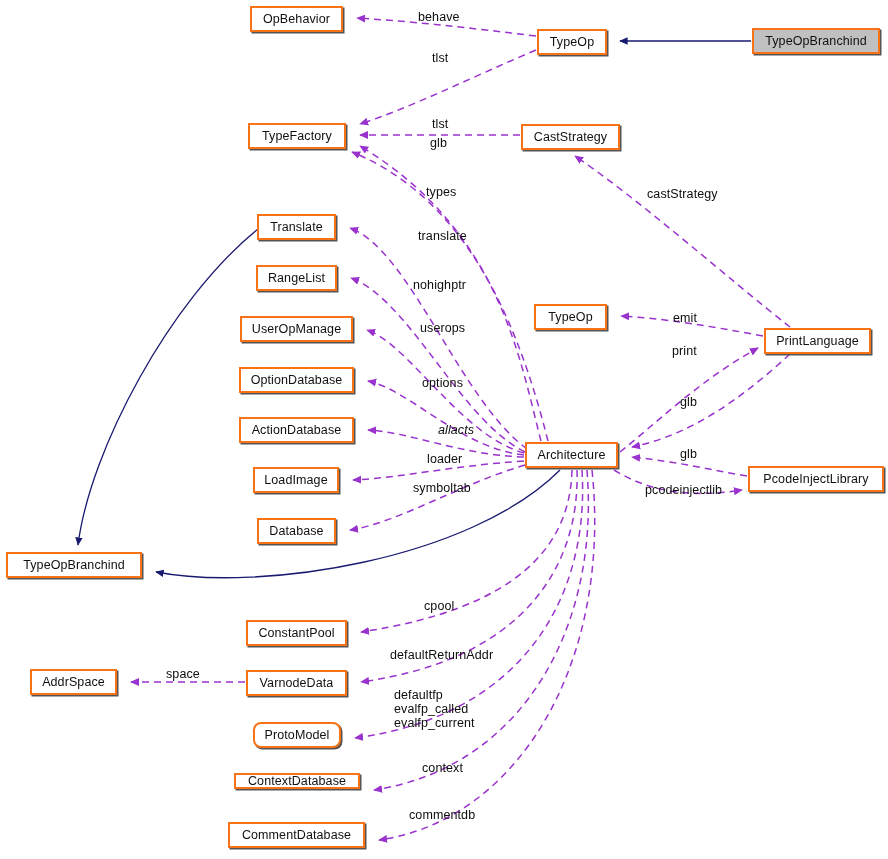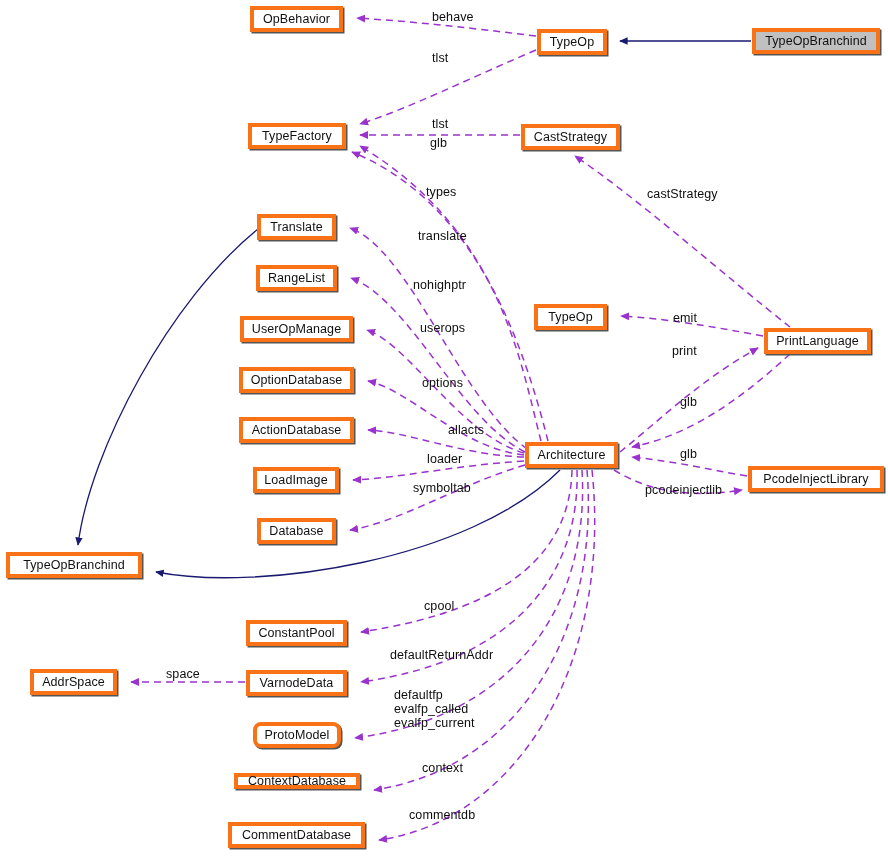--- a/index.html
+++ b/index.html
@@ -18,21 +18,21 @@
   }
   #edges {
     position: absolute;
     left: 0; top: 0;
     width: 888px;
     height: 859px;
   }
   .node {
     position: absolute;
     box-sizing: border-box;
-    border: 4px solid #f97316;
+    border: 2px solid #f97316;
     background: #ffffff;
     color: #101010;
     font-size: 12.5px;
     line-height: 1;
     display: flex;
     align-items: center;
     justify-content: center;
     white-space: nowrap;
     box-shadow: 1.5px 1.5px 0 0 #555555;
     letter-spacing: 0.1px;
@@ -167,34 +167,34 @@
         <span>ProtoModel</span>
       </div>
       <div class="node" style="left: 234px; top: 773px; width: 126px; height: 16px; text-align: right;">
         <span>ContextDatabase</span>
       </div>
       <div class="node" style="left: 228px; top: 822px; width: 137px; height: 26px;">
         <span>CommentDatabase</span>
       </div>
     </div>
   <div id="labels-layer">
-      <div class="edge-label" style="left: 432px; top: 11px;">behave</div>
+      <div class="edge-label" style="left: 418px; top: 11px;">behave</div>
       <div class="edge-label" style="left: 432px; top: 52px;">tlst</div>
       <div class="edge-label" style="left: 432px; top: 118px;">tlst</div>
       <div class="edge-label" style="left: 430px; top: 137px;">glb</div>
       <div class="edge-label" style="left: 647px; top: 188px;">castStrategy</div>
       <div class="edge-label" style="left: 426px; top: 186px;">types</div>
       <div class="edge-label" style="left: 418px; top: 230px;">translate</div>
       <div class="edge-label" style="left: 413px; top: 279px;">nohighptr</div>
       <div class="edge-label" style="left: 420px; top: 322px;">userops</div>
       <div class="edge-label" style="left: 673px; top: 312px;">emit</div>
       <div class="edge-label" style="left: 672px; top: 345px;">print</div>
       <div class="edge-label" style="left: 422px; top: 377px;">options</div>
       <div class="edge-label" style="left: 680px; top: 396px;">glb</div>
-      <div class="edge-label" style="left: 448px; top: 424px;">allacts</div>
+      <div class="edge-label" style="left: 438px; top: 424px; font-style: italic;">allacts</div>
       <div class="edge-label" style="left: 427px; top: 453px;">loader</div>
       <div class="edge-label" style="left: 680px; top: 448px;">glb</div>
       <div class="edge-label" style="left: 413px; top: 482px;">symboltab</div>
       <div class="edge-label" style="left: 645px; top: 484px;">pcodeinjectlib</div>
       <div class="edge-label" style="left: 424px; top: 600px;">cpool</div>
       <div class="edge-label" style="left: 390px; top: 649px;">defaultReturnAddr</div>
       <div class="edge-label" style="left: 166px; top: 668px;">space</div>
       <div class="edge-label multi" style="left: 394px; top: 688px; text-align: left;">defaultfp<br>evalfp_called<br>evalfp_current</div>
       <div class="edge-label" style="left: 422px; top: 762px;">context</div>
       <div class="edge-label" style="left: 409px; top: 809px;">commentdb</div>

